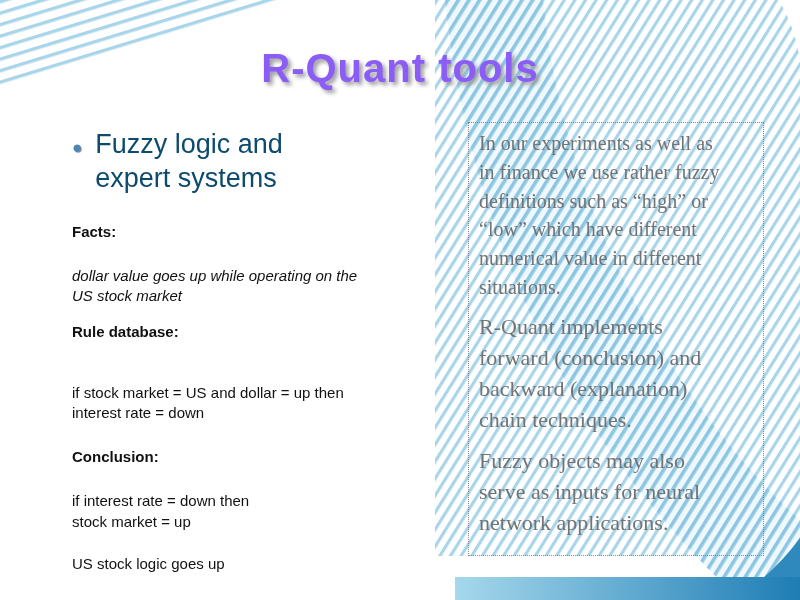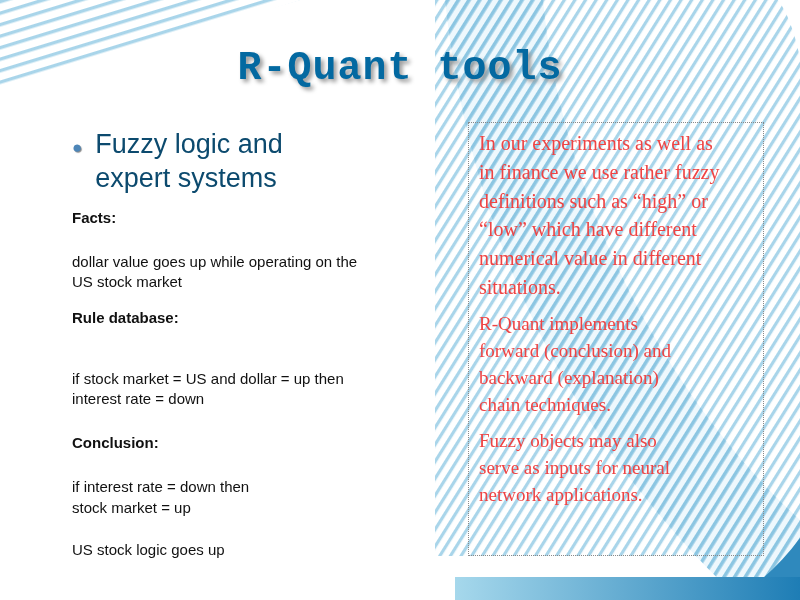--- a/index.html
+++ b/index.html
@@ -22,24 +22,23 @@
 
   .title {
     position: absolute;
     top: 46px;
     left: 0;
     width: 100%;
     text-align: center;
     font-size: 40px;
     font-weight: 600;
     letter-spacing: 1px;
-    color: #0369a1;
+    color: #8b5cf6;
     text-shadow: 3px 3px 4px #9a9a9a;
     z-index: 3;
-    font-family: Liberation Mono, monospace;
   }
 
   .left-col {
     position: absolute;
     left: 72px;
     top: 128px;
     width: 350px;
     z-index: 3;
     color: #111;
   }
@@ -55,44 +54,44 @@
   .bullet-text {
     font-size: 27px;
     line-height: 1.25;
     color: #0c4a6e;
     white-space: pre-line;
   }
 
   .line { font-size: 15px; line-height: 1.35; white-space: pre-line; }
   .line.h { font-weight: bold; }
 
-  .m-facts { margin-top: 12px; }
-  .m-dollar { margin-top: 24px; }
+  .m-facts { margin-top: 26px; }
+  .m-dollar { margin-top: 24px; font-style: italic; }
   .m-ruledb { margin-top: 16px; }
   .m-if1 { margin-top: 40px; }
   .m-if2 { margin-top: 24px; }
   .m-conc { margin-top: 24px; }
   .m-us { margin-top: 22px; }
 
   .note-box {
     position: absolute;
     left: 468px;
     top: 122px;
     width: 296px;
     height: 434px;
     box-sizing: border-box;
     border: 1px dotted #8a8a8a;
     padding: 6px 10px;
     font-family: "Liberation Serif", serif;
-    color: #ef4444;
+    color: #737373;
     z-index: 3;
     background: transparent;
   }
   .note-p1 { font-size: 20px; line-height: 1.44; white-space: pre-line; }
-  .note-p2, .note-p3 { font-size: 19px; line-height: 1.42; margin-top: 9px; white-space: pre-line; }
+  .note-p2, .note-p3 { font-size: 22px; line-height: 1.42; margin-top: 9px; white-space: pre-line; }
 
   .bottom-bar {
     position: absolute;
     left: 455px;
     right: 0;
     bottom: 0;
     height: 23px;
     background: linear-gradient(to right, #a6d8ec, #1e7db5);
     z-index: 4;
   }

